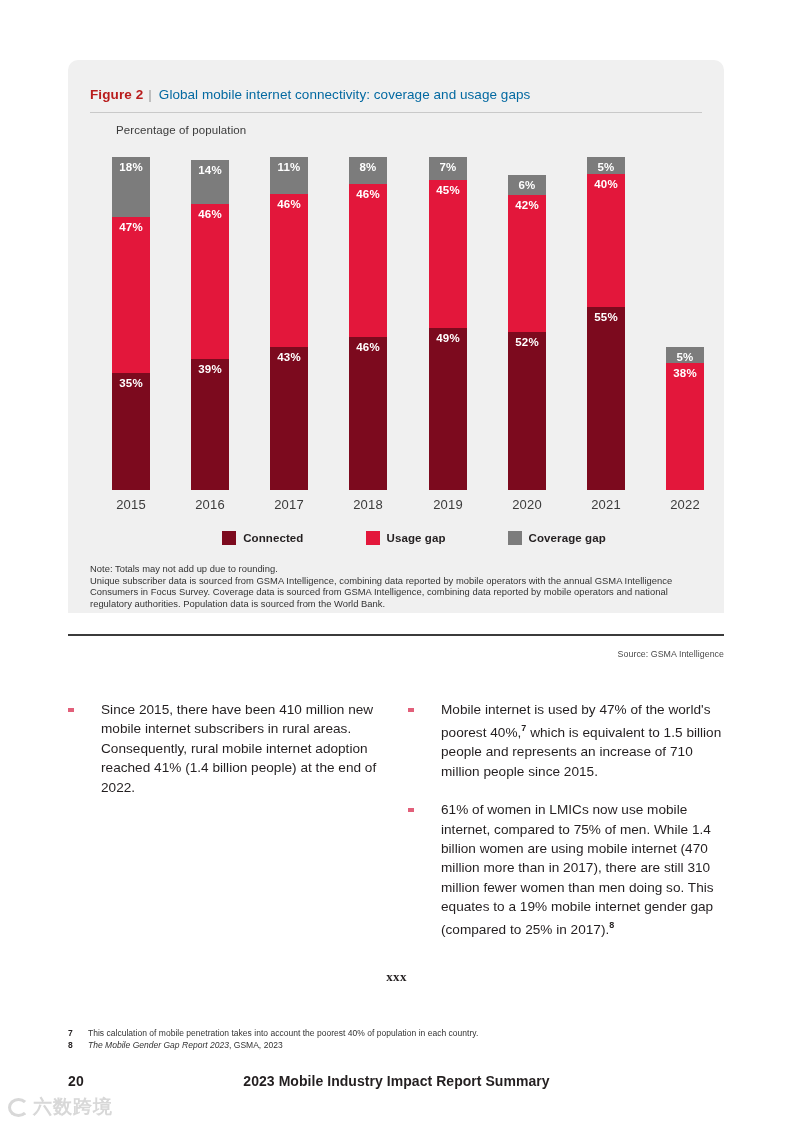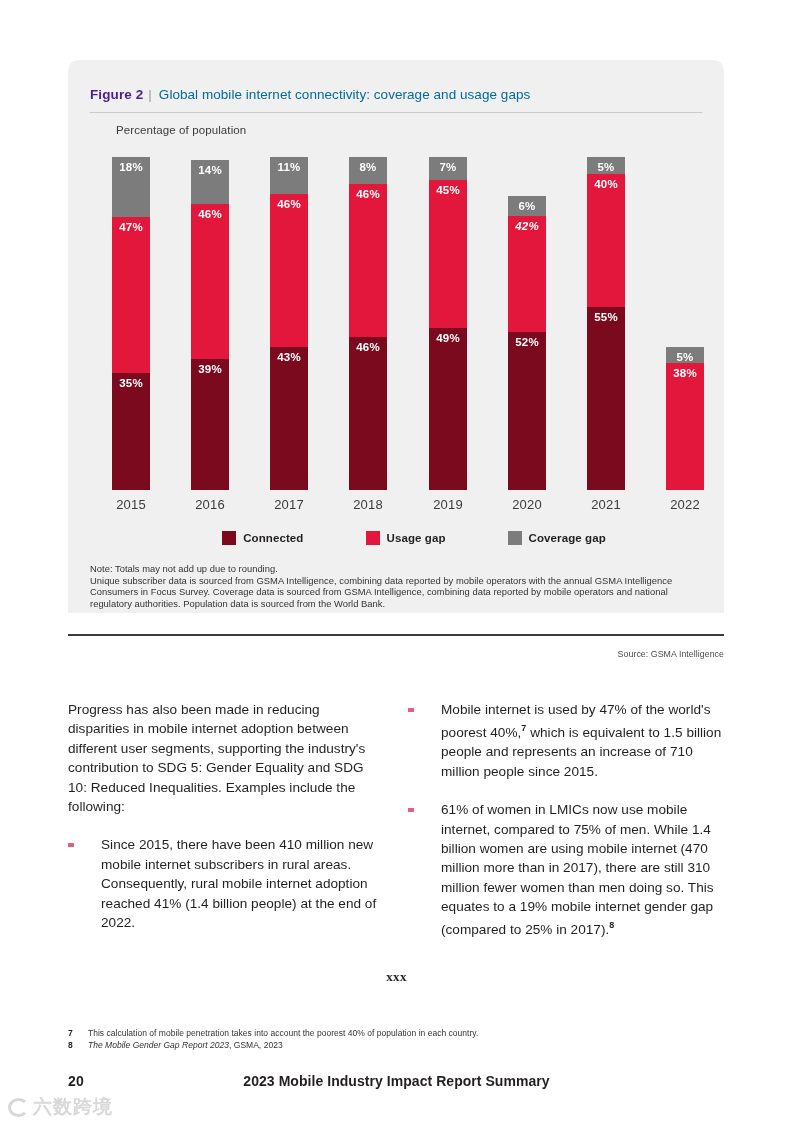--- a/index.html
+++ b/index.html
@@ -33,21 +33,21 @@
     left: 22px;
     top: 25px;
     width: 612px;
     padding-bottom: 9px;
     border-bottom: 1px solid #c9c9c9;
     white-space: nowrap;
   }
   .fig-label {
     font-size: 13.5px;
     font-weight: bold;
-    color: #4c1d95;
+    color: #b91c1c;
     letter-spacing: 0.1px;
   }
   .fig-sep {
     font-size: 13.5px;
     color: #9a9a9a;
     padding: 0 7px 0 5px;
   }
   .fig-title {
     font-size: 13.5px;
     color: #0369a1;
@@ -371,21 +371,21 @@
           <span class="seg-label">45%</span>
         </div>
         <div class="seg seg-connected" style="height: 161.554px;">
           <span class="seg-label">49%</span>
         </div>
       </div>
       <div class="bar-col" style="left: 396px;">
         <div class="seg seg-coverage" style="height: 19.98px;">
           <span class="seg-label">6%</span>
         </div>
-        <div class="seg seg-usage" style="height: 116px; font-style: italic;">
+        <div class="seg seg-usage" style="height: 137px;">
           <span class="seg-label">42%</span>
         </div>
         <div class="seg seg-connected" style="height: 158px;">
           <span class="seg-label">52%</span>
         </div>
       </div>
       <div class="bar-col" style="left: 475px;">
         <div class="seg seg-coverage" style="height: 16.65px;">
           <span class="seg-label">5%</span>
         </div>
@@ -436,21 +436,20 @@
       <div>Note: Totals may not add up due to rounding.</div>
       <div>Unique subscriber data is sourced from GSMA Intelligence, combining data reported by mobile operators with the annual GSMA Intelligence Consumers in Focus Survey. Coverage data is sourced from GSMA Intelligence, combining data reported by mobile operators and national regulatory authorities. Population data is sourced from the World Bank.</div>
     </div>
 
 </div>
 
 <div id="source-rule"></div>
 <div id="source-text">Source: GSMA Intelligence</div>
 
 <div id="body-left">
-  <p class="para">Progress has also been made in reducing disparities in mobile internet adoption between different user segments, supporting the industry's contribution to SDG 5: Gender Equality and SDG 10: Reduced Inequalities. Examples include the following:</p>
   <div class="bullet-row">
     <span class="bullet-mark"></span>
     <span class="bullet-text">Since 2015, there have been 410 million new mobile internet subscribers in rural areas. Consequently, rural mobile internet adoption reached 41% (1.4 billion people) at the end of 2022.</span>
   </div>
 </div>
 
 <div id="body-right">
   <div class="bullet-row">
     <span class="bullet-mark"></span>
     <span class="bullet-text"><span>Mobile internet is used by 47% of the world's poorest 40%,</span><span class="sup">7</span><span> which is equivalent to 1.5 billion people and represents an increase of 710 million people since 2015.</span></span>

